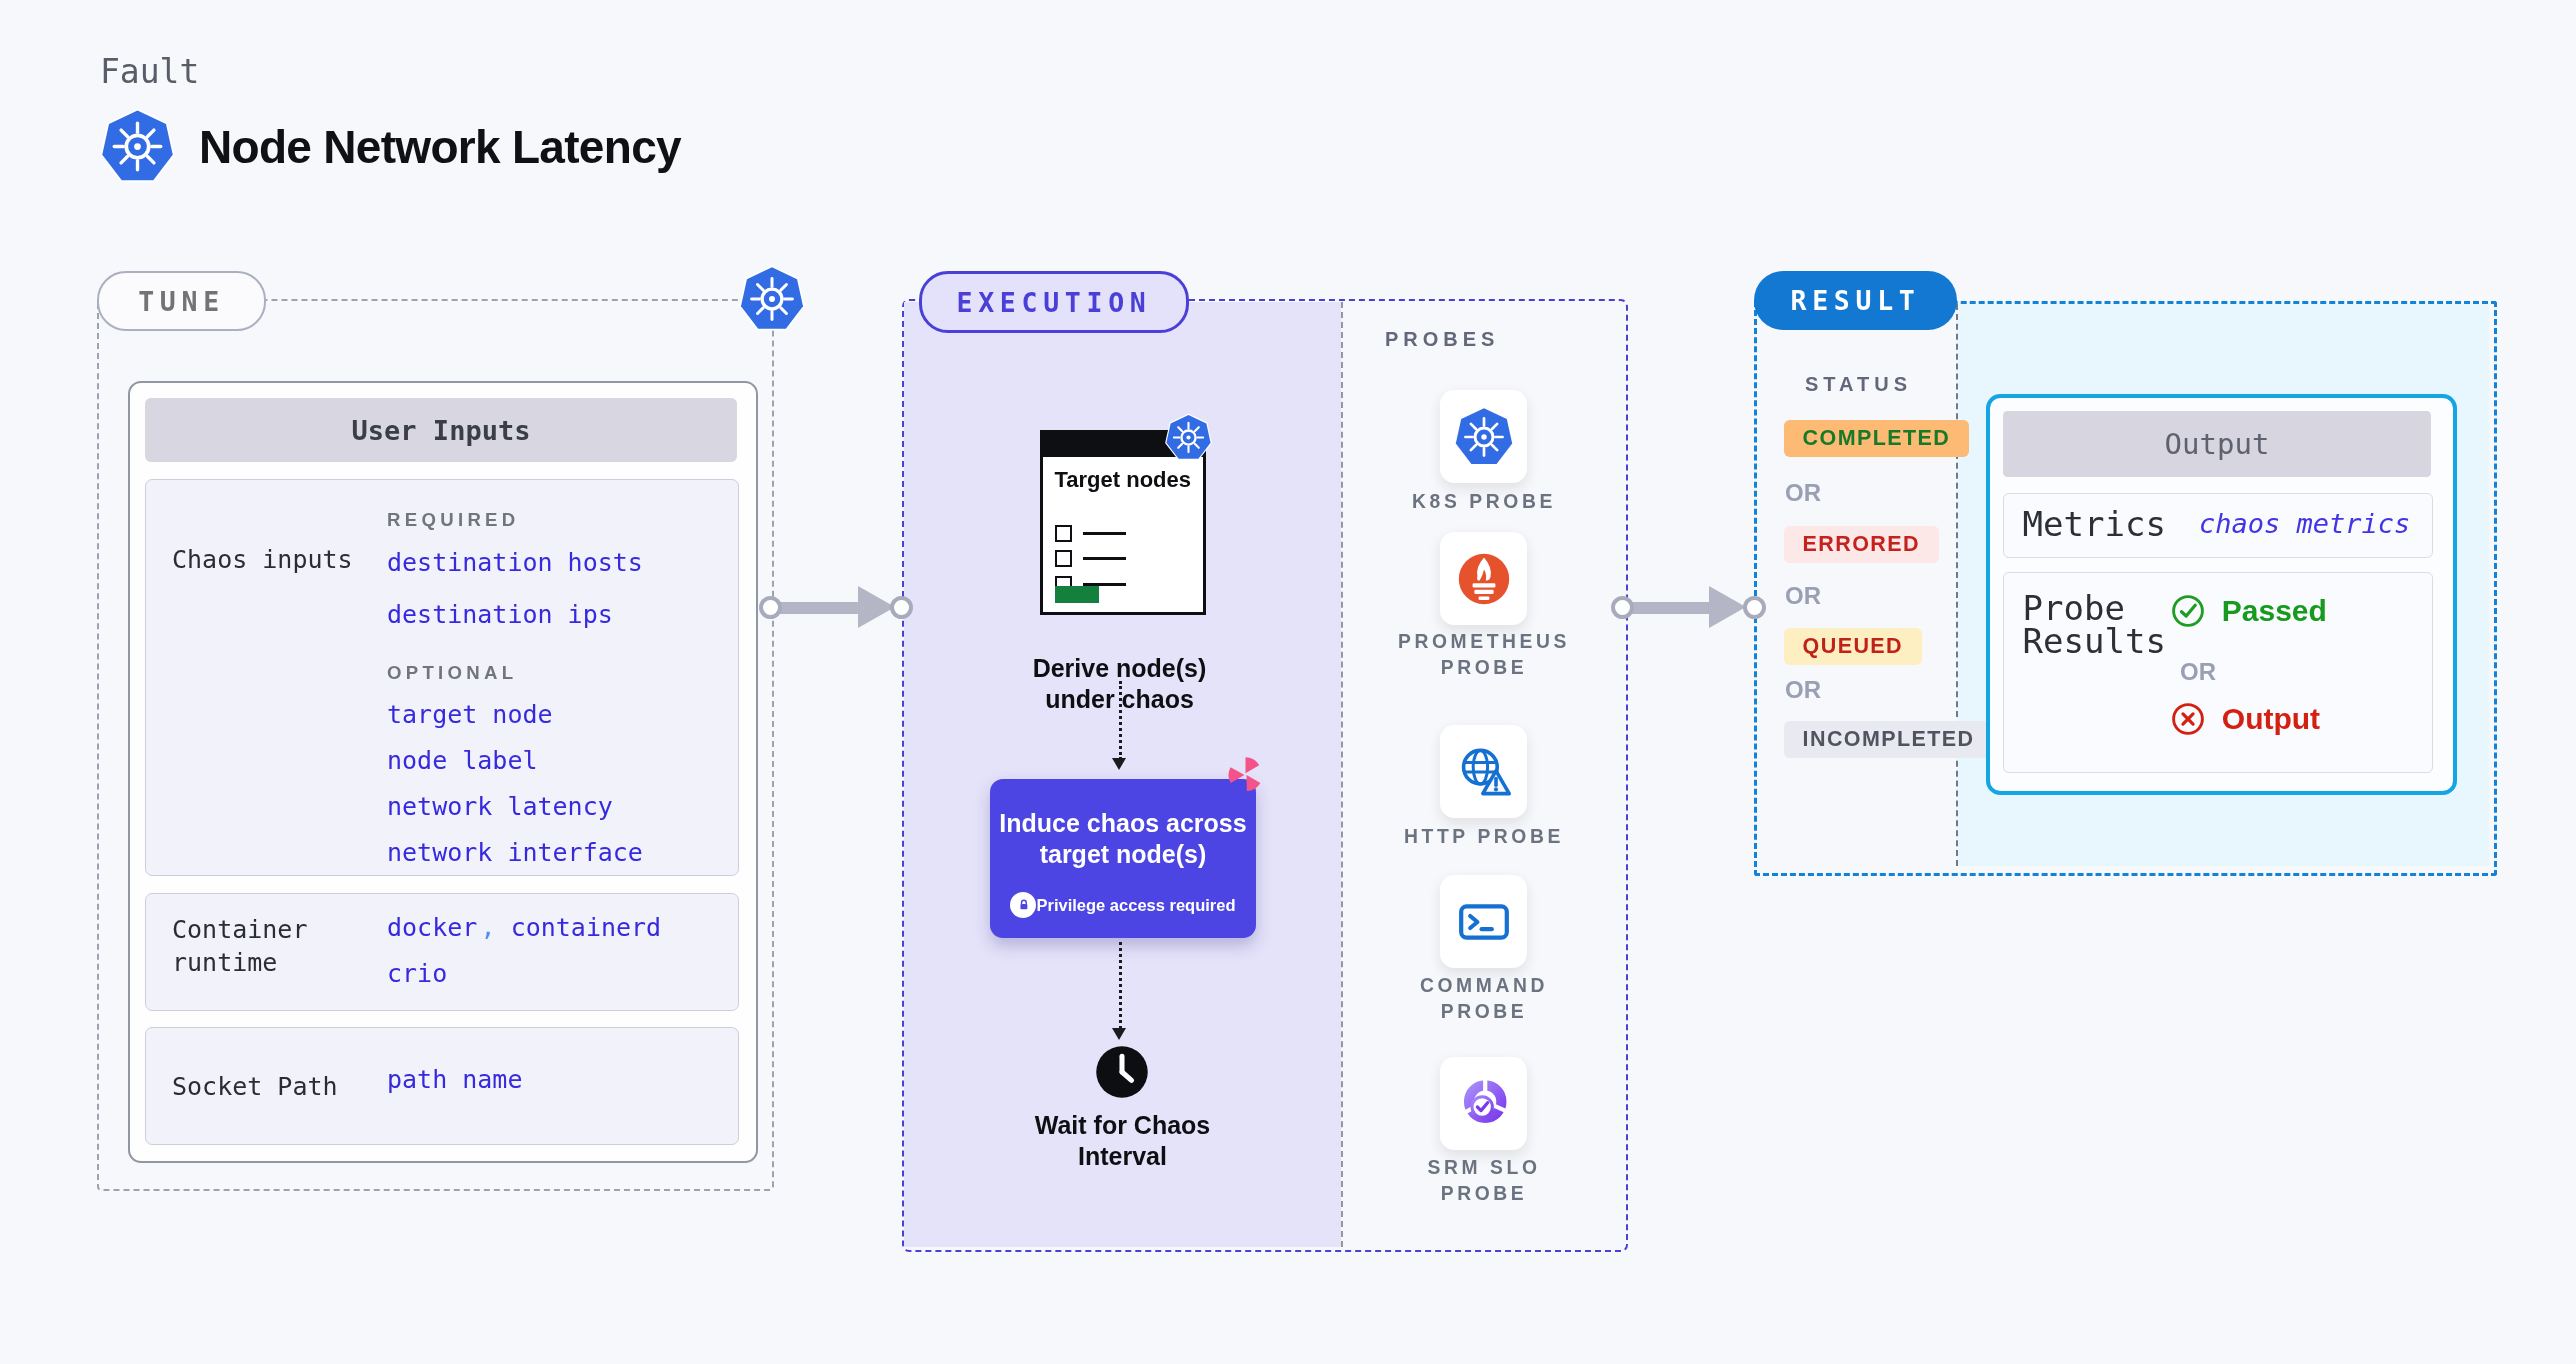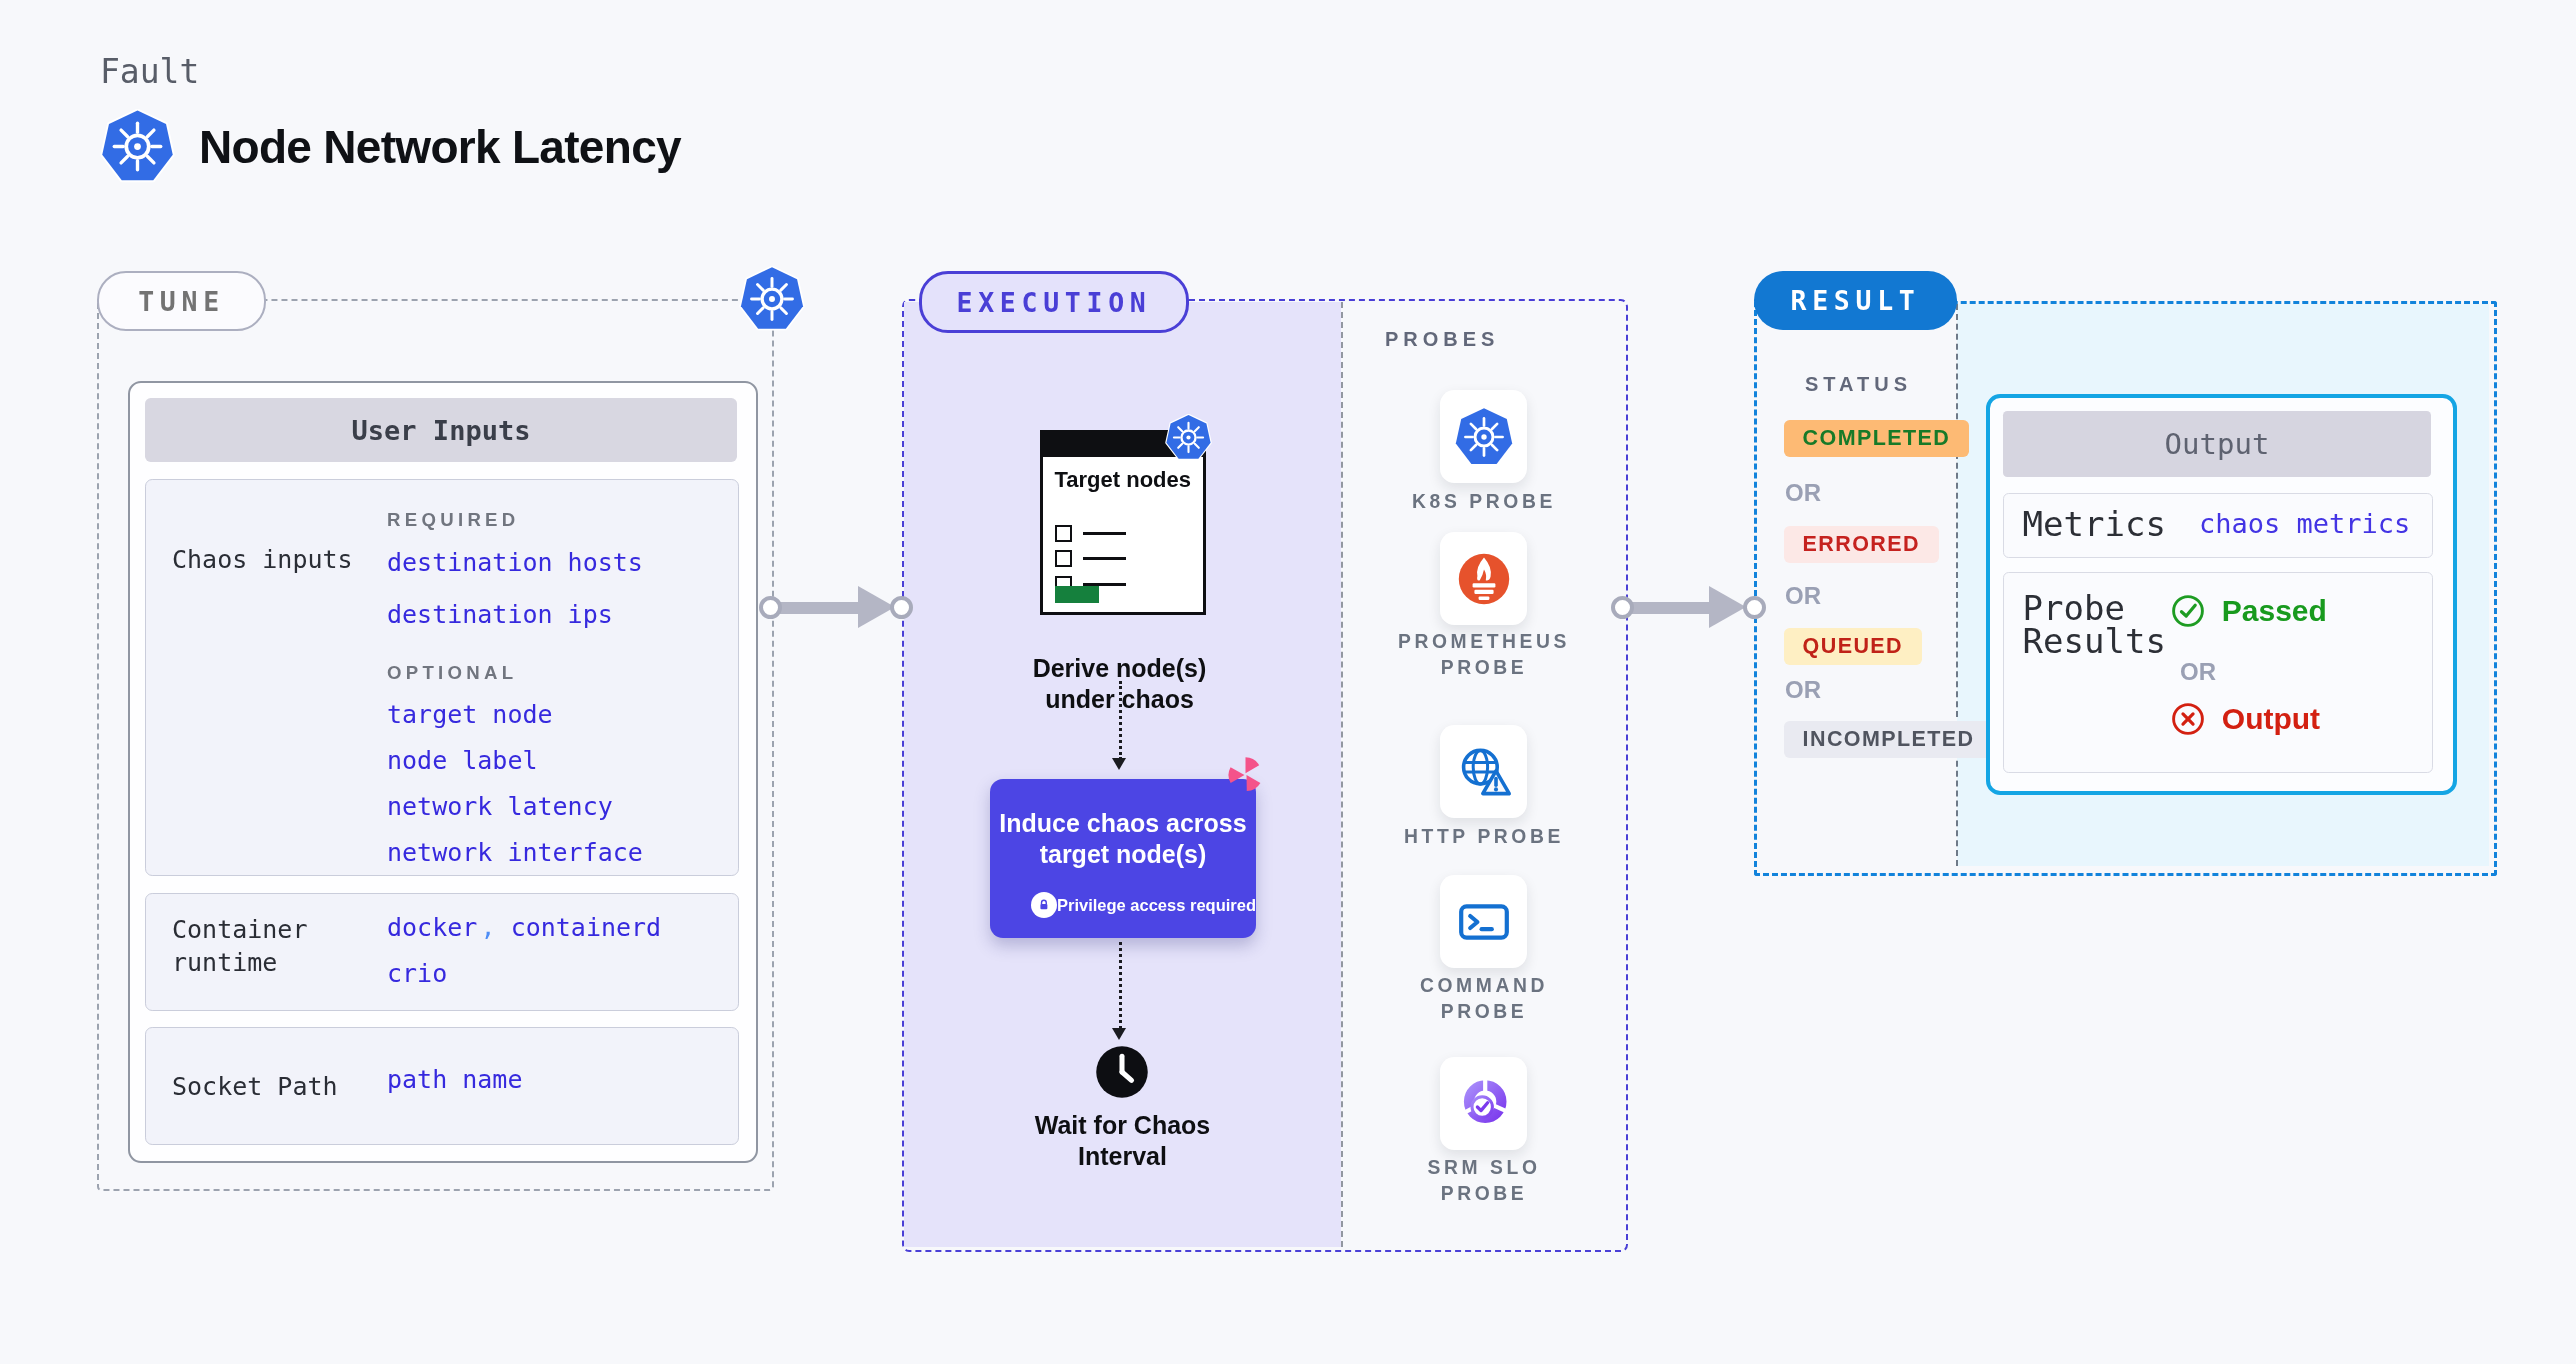--- a/index.html
+++ b/index.html
@@ -57,21 +57,21 @@
   .t-green{position:absolute;left:11.5px;bottom:8.6px;width:44px;height:17px;background:#15803D;}
   .target-k8s{left:1165px;top:414px;width:47px;height:47px;z-index:4;}
   .step-text{font-size:25px;font-weight:bold;color:#0E0F12;text-align:center;line-height:1.22;z-index:3;}
   .derive{left:1005px;top:617px;width:229px;margin-top:36px;}
   .dotted{width:0;border-left:3.6px dotted #1A1B20;z-index:3;}
   .dot-head{width:0;height:0;border-left:7.9px solid transparent;border-right:7.9px solid transparent;
             border-top:12px solid #1A1B20;z-index:3;}
   .induce{left:990px;top:779px;width:266px;height:159px;background:#4C45E4;border-radius:13px;z-index:3;
           box-shadow:0 7.2px 15.8px rgba(40,40,120,.25);}
   .induce-text{position:absolute;left:0;top:29px;width:100%;text-align:center;color:#fff;font-size:25px;font-weight:bold;line-height:1.25;}
-  .priv{position:absolute;left:0;top:113px;width:100%;display:flex;align-items:center;justify-content:flex-end;}
+  .priv{position:absolute;left:0;top:113px;width:100%;display:flex;align-items:center;justify-content:center;}
   .priv-lock{width:26px;height:26px;background:#fff;border-radius:50%;display:flex;align-items:center;justify-content:center;}
   .priv-lock svg{width:15.8px;height:15.8px;}
   .priv-text{color:#fff;font-size:16.5px;font-weight:600;}
   .chaos-ico{left:1226px;top:755px;width:39px;height:39px;z-index:4;}
   .clock{left:1094px;top:1044px;width:56px;height:56px;z-index:3;}
   .wait{left:1022px;top:1110px;width:201px;}
 
   
   .probes-label,.status-label{font-size:20px;font-weight:700;letter-spacing:5px;color:#62687A;margin-left:20px;}
   .probe-card{left:1440px;width:87px;height:93px;background:#fff;border-radius:14.3px;z-index:3;
@@ -354,21 +354,21 @@
   <div class="or" style="top:582px;">OR</div>
   <div class="badge b-warn" style="top:628px;">QUEUED</div>
   <div class="or" style="top:676px;">OR</div>
   <div class="badge b-neutral" style="top:721px;">INCOMPLETED</div>
 
   <div class="abs output-card"></div>
   <div class="abs output-head mono">Output</div>
 
   <div class="abs o-row o-metrics">
     <div class="o-label mono" style="top:14.3px;">Metrics</div>
-    <div class="o-value mono" style="position:absolute;left:195px;top:14.3px;">chaos metrics</div>
+    <div class="o-value mono" style="position:absolute;left:195px;top:14.3px;font-style:italic;">chaos metrics</div>
   </div>
 
   <div class="abs o-row o-probe">
     <div class="o-label mono" style="top:18.6px;width:158px;">Probe Results</div>
     <div class="verdict v-pass" style="left:166px;top:20px;">
       <svg viewBox="0 0 50 50" width="36" height="36">
           <use href="#checkc"></use>
         </svg>
       <span class="verdict-text">Passed</span>
     </div>

